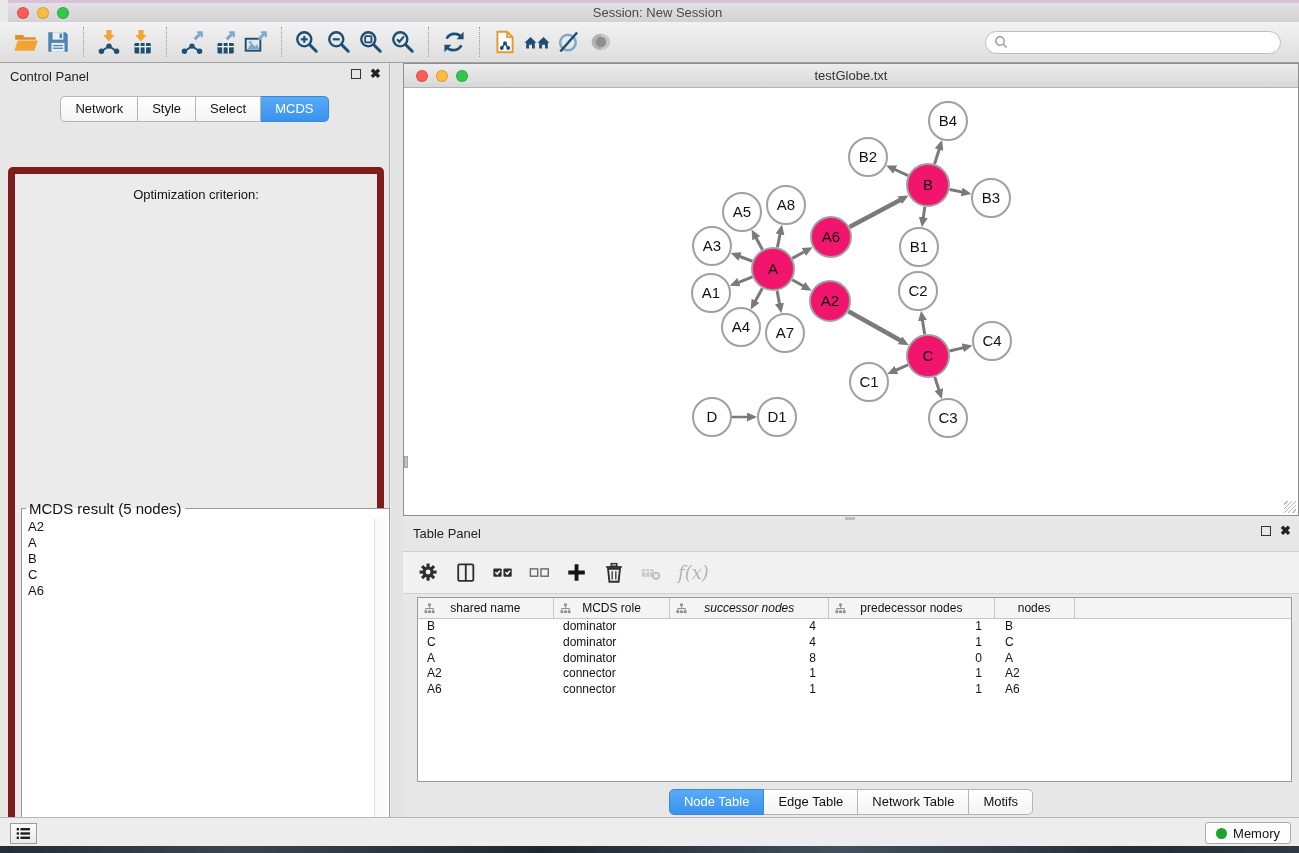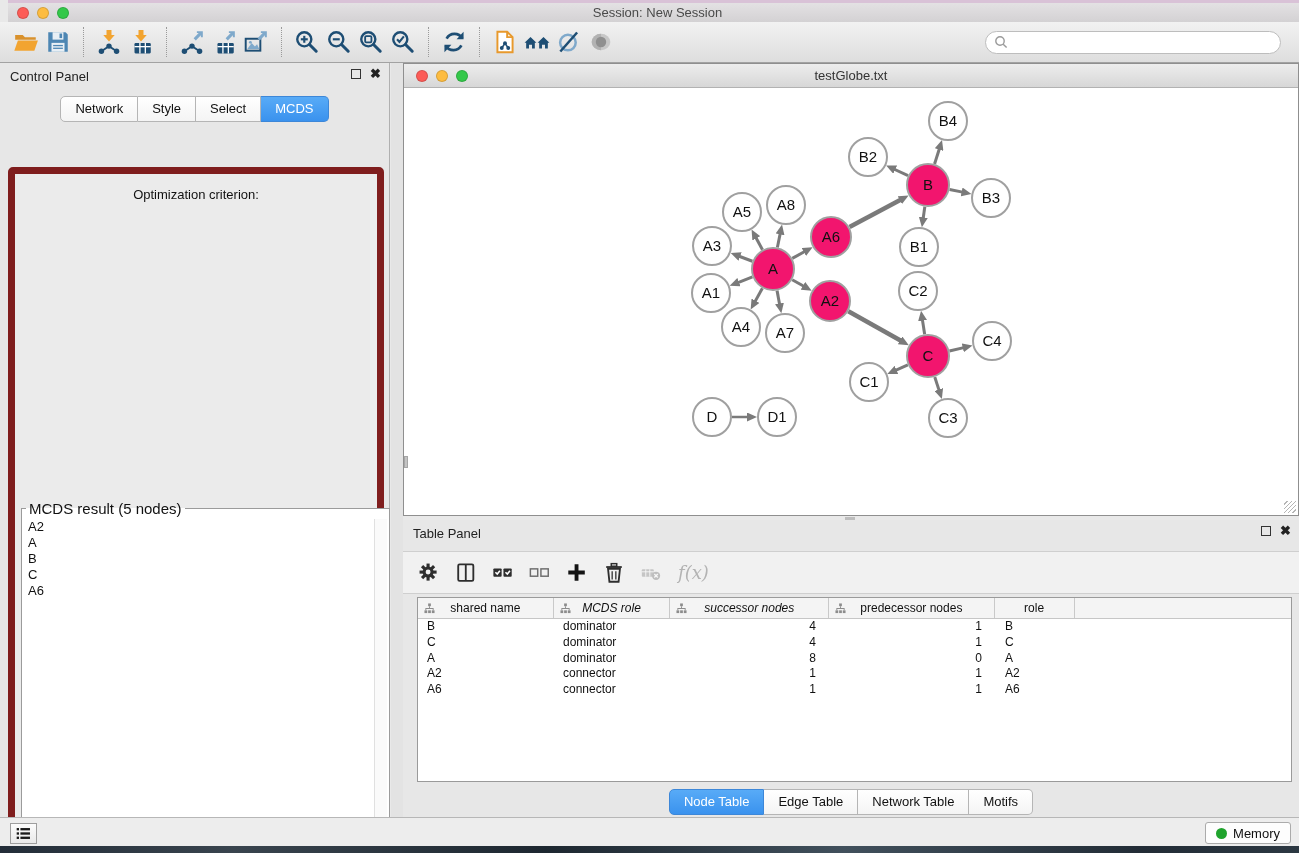--- a/index.html
+++ b/index.html
@@ -541,21 +541,21 @@
             <g fill="#8c8c8c">
               <rect x="4.5" y="0.5" width="3" height="3"></rect>
               <rect x="0.5" y="8" width="3" height="3"></rect>
               <rect x="4.5" y="8" width="3" height="3"></rect>
               <rect x="8.5" y="8" width="3" height="3"></rect>
               <path d="M5.5 3.5 L6.5 3.5 L6.5 5.5 L10.5 5.5 L10.5 8 L9.5 8 L9.5 6.5 L2.5 6.5 L2.5 8 L1.5 8 L1.5 5.5 L5.5 5.5 Z"></path>
             </g>
           </svg>
           <span>shared name</span>
         </div>
-        <div class="nt-hcell" style="width: 117px; font-style: italic;">
+        <div class="nt-hcell" style="width: 117px;">
           <svg viewBox="0 0 12 12">
             <g fill="#8c8c8c">
               <rect x="4.5" y="0.5" width="3" height="3"></rect>
               <rect x="0.5" y="8" width="3" height="3"></rect>
               <rect x="4.5" y="8" width="3" height="3"></rect>
               <rect x="8.5" y="8" width="3" height="3"></rect>
               <path d="M5.5 3.5 L6.5 3.5 L6.5 5.5 L10.5 5.5 L10.5 8 L9.5 8 L9.5 6.5 L2.5 6.5 L2.5 8 L1.5 8 L1.5 5.5 L5.5 5.5 Z"></path>
             </g>
           </svg>
           <span>MCDS role</span>
@@ -578,21 +578,21 @@
               <rect x="4.5" y="0.5" width="3" height="3"></rect>
               <rect x="0.5" y="8" width="3" height="3"></rect>
               <rect x="4.5" y="8" width="3" height="3"></rect>
               <rect x="8.5" y="8" width="3" height="3"></rect>
               <path d="M5.5 3.5 L6.5 3.5 L6.5 5.5 L10.5 5.5 L10.5 8 L9.5 8 L9.5 6.5 L2.5 6.5 L2.5 8 L1.5 8 L1.5 5.5 L5.5 5.5 Z"></path>
             </g>
           </svg>
           <span>predecessor nodes</span>
         </div>
         <div class="nt-hcell" style="width: 80px;">
-          <span>role</span>
+          <span>nodes</span>
         </div>
         <div class="nt-hcell" style="width: 217px; border-right: none;"></div>
       </div>
     <div>
         <div class="nt-row">
           <div class="nt-cell" style="width: 136px;">B</div>
           <div class="nt-cell" style="width: 117px;">dominator</div>
           <div class="nt-cell num" style="width: 159px;">4</div>
           <div class="nt-cell num" style="width: 166px;">1</div>
           <div class="nt-cell" style="width: 80px;">B</div>

